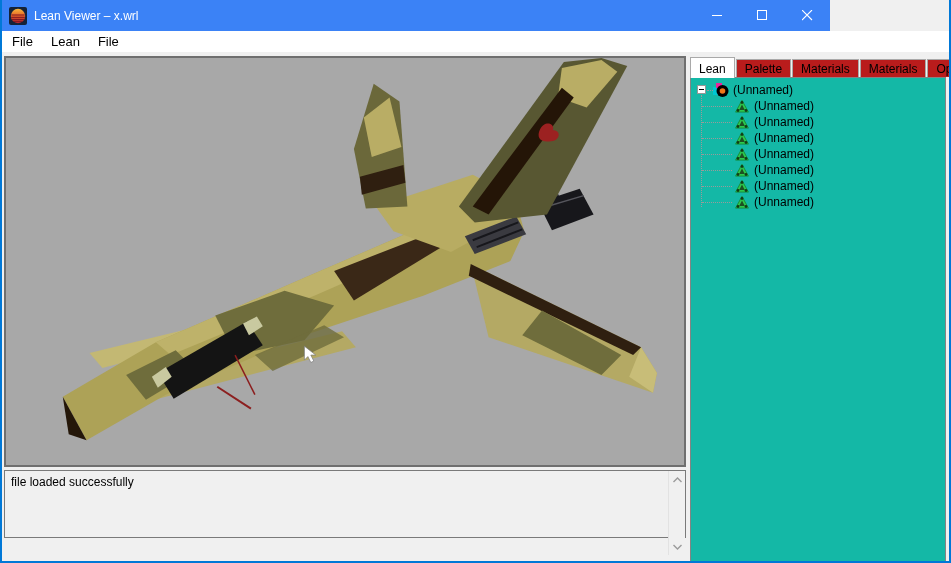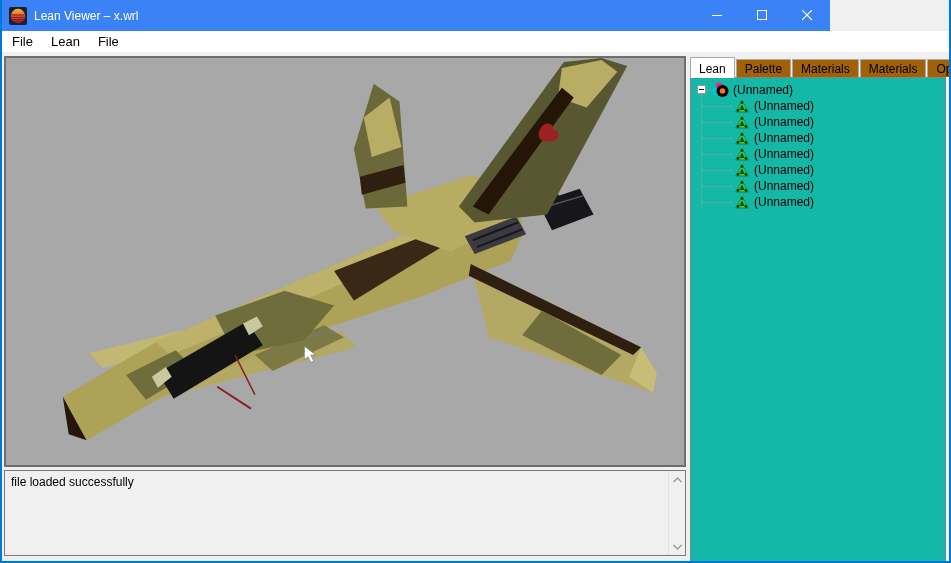--- a/index.html
+++ b/index.html
@@ -19,31 +19,31 @@
   #menubar { position:absolute; left:0; top:31px; width:947px; height:21px; background:#ffffff; display:flex; align-items:center; padding-left:1px; }
   .menu-item { font-size:13px; color:#000000; padding:3px 9px; }
   
   #viewport {
     position:absolute; left:2px; top:56px; width:682px; height:411px;
     background:#a8a8a8; border:2px solid #6f6f6f;
   }
   #viewport svg { display:block; width:100%; height:100%; }
   
   #statusbox {
-    position:absolute; left:2px; top:470px; width:682px; height:86px;
+    position:absolute; left:2px; top:470px; width:682px; height:68px;
     background:#f0f0f0; border:1px solid #7a7a7a;
   }
   #status-text { position:absolute; left:6px; top:4px; font-size:12px; color:#000000; }
   #status-scrollbar { position:absolute; right:0; top:0; width:17px; height:84px; background:#f0f0f0; border-left:1px solid #e2e2e2; }
   .sb-arrow { position:absolute; left:0; width:17px; height:17px; display:flex; align-items:center; justify-content:center; }
   #sb-up { top:0; } #sb-down { bottom:0; }
   
   #right-panel { position:absolute; left:688px; top:56px; width:257px; height:496px; }
   #tabstrip { position:absolute; left:0; top:0; height:21px; display:flex; align-items:flex-end; z-index:2; }
-  .tab { font-size:12px; color:#000; background:#a16207; border:1px solid #a9a9a9; border-bottom:none; padding:2px 8px 3px 8px; margin-right:1px; height:18px; }
+  .tab { font-size:12px; color:#000; background:#b91c1c; border:1px solid #a9a9a9; border-bottom:none; padding:2px 8px 3px 8px; margin-right:1px; height:18px; }
   .tab.active { background:#ffffff; height:21px; padding-top:4px; position:relative; top:1px; }
   #treebox { position:absolute; left:0; top:21px; width:256px; height:529px; background:#14b8a6; border:1px solid #848484; overflow:hidden; }
   .tree-row { position:absolute; left:0; height:16px; width:100%; font-size:12px; color:#000; }
   .tree-label { position:absolute; top:1px; white-space:nowrap; }
   .expand-box { position:absolute; left:6px; top:3px; width:9px; height:9px; background:#ffffff; border:1px solid #969696; }
   .expand-box .minus { position:absolute; left:1px; top:3px; width:5px; height:1px; background:#000000; }
   .connector-h { position:absolute; top:8px; border-top:1px dotted #9a9a9a; }
   #connector-v { position:absolute; left:10px; top:17px; width:1px; height:112px; border-left:1px dotted #9a9a9a; }
   .tree-icon { position:absolute; top:0; width:16px; height:16px; }
 </style>

